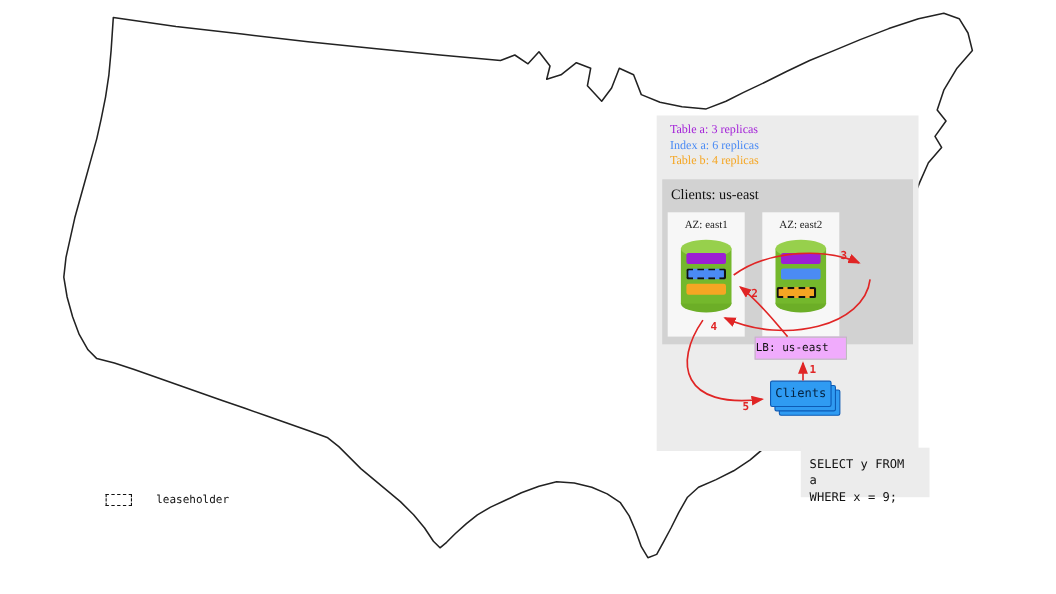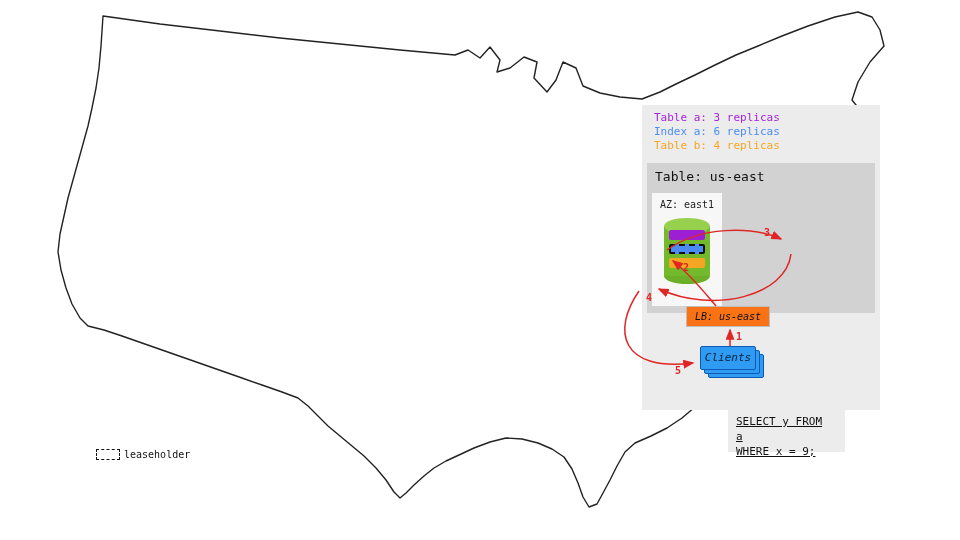--- a/index.html
+++ b/index.html
@@ -1,21 +1,21 @@
 <!DOCTYPE html>
 <html><head>
 <meta charset="utf-8">
 <style>
   html,body{margin:0;padding:0;background:#fff;}
   .canvas{position:relative;width:960px;height:540px;background:#ffffff;overflow:hidden;
           font-family:"DejaVu Sans Mono","Liberation Mono",monospace;}
   svg.layer{position:absolute;left:0;top:0;pointer-events:none;}
 
   
-  .panel{position:absolute;left:642px;top:105px;width:238px;height:305px;background:#ececec;z-index:2;}
+  .panel{position:absolute;left:597px;top:105px;width:238px;height:305px;background:#ececec;z-index:2;font-family:Liberation Serif, serif;}
   .legend{position:absolute;left:12px;top:6px;font-size:11px;line-height:14px;}
   .legend .l-a{color:#a424d8;}
   .legend .l-i{color:#4b8bf4;}
   .legend .l-b{color:#f5a623;}
 
   .region{position:absolute;left:5px;top:58px;width:228px;height:150px;background:#d2d2d2;}
   .region-title{position:absolute;left:8px;top:6px;font-size:13px;color:#111;}
   .az-row{position:absolute;left:5px;top:30px;display:flex;gap:16px;}
   .az{width:70px;height:113px;background:#f7f7f7;position:relative;}
   .az-label{display:block;text-align:center;padding-top:6px;font-size:10px;color:#222;}
@@ -24,33 +24,33 @@
   .cyl-top{position:absolute;top:0;left:0;width:46px;height:16px;border-radius:50%;background:#97d04c;z-index:2;}
   .cyl-body{position:absolute;top:8px;left:0;width:46px;height:50px;background:#74b82c;z-index:1;}
   .cyl-bottom{position:absolute;bottom:0;left:0;width:46px;height:16px;border-radius:50%;background:#6cae27;z-index:1;}
   .bar{position:absolute;left:5px;width:36px;height:10px;border-radius:2px;z-index:3;box-sizing:border-box;}
   .bar.table-a{top:12px;background:#9c1fd4;}
   .bar.index-a{top:26px;background:#4b8bf4;}
   .bar.table-b{top:40px;background:#f5a623;}
   .bar.lease{border:2px dashed #111;}
   .bar.offset{transform:translate(-4px,3px);}
 
-  .lb-box{position:absolute;left:686px;top:306px;width:82px;height:19px;background:#f97316;
-          border:1px solid #bdbdbd;font-size:10px;line-height:19px;text-align:center;color:#111;z-index:3;font-style:italic;}
+  .lb-box{position:absolute;left:686px;top:306px;width:82px;height:19px;background:#f0abfc;
+          border:1px solid #bdbdbd;font-size:10px;line-height:19px;color:#111;z-index:3;}
 
   .clients{position:absolute;left:700px;top:346px;width:72px;height:38px;z-index:3;}
-  .client-card{position:absolute;width:56px;height:24px;background:#2f9bf2;border:1.5px solid #0d5bb5;border-radius:2px;box-sizing:border-box;font-style:italic;}
+  .client-card{position:absolute;width:56px;height:24px;background:#2f9bf2;border:1.5px solid #0d5bb5;border-radius:2px;box-sizing:border-box;}
   .client-card.c3{left:8px;top:8px;}
   .client-card.c2{left:4px;top:4px;}
   .client-card.c1{left:0;top:0;font-size:11px;line-height:21px;text-align:center;color:#05223f;}
 
   .sql-box{position:absolute;left:728px;top:407px;width:117px;height:45px;background:#ececec;
-           font-size:11px;line-height:15px;color:#111;padding:7px 12px 0 8px;box-sizing:border-box;z-index:2;text-decoration:underline;}
+           font-size:11px;line-height:15px;color:#111;padding:7px 12px 0 8px;box-sizing:border-box;z-index:2;}
 
-  .lease-legend{position:absolute;left:96px;top:449px;z-index:2;display:flex;align-items:center;gap:4px;}
+  .lease-legend{position:absolute;left:96px;top:449px;z-index:2;display:flex;align-items:center;gap:22px;}
   .lease-swatch{width:24px;height:11px;border:1.5px dashed #111;background:#fff;box-sizing:border-box;}
   .lease-label{font-size:10px;color:#111;}
 
   .step{position:absolute;color:#e02525;font-size:10px;font-weight:bold;z-index:5;}
   .s1{left:736px;top:331px;} .s2{left:683px;top:262px;} .s3{left:764px;top:227px;}
   .s4{left:646px;top:292px;} .s5{left:675px;top:365px;}
 </style>
 </head>
 <body>
 
@@ -69,35 +69,46 @@
   </svg>
 
   <div class="panel">
     <div class="legend">
       <div class="l-a">Table a: 3 replicas</div>
       <div class="l-i">Index a: 6 replicas</div>
       <div class="l-b">Table b: 4 replicas</div>
     </div>
 
     <div class="region">
-      <div class="region-title">Table: us-east</div>
+      <div class="region-title">Clients: us-east</div>
       <div class="az-row">
 
         <div class="az">
           <span class="az-label">AZ: east1</span>
           <div class="cyl">
             <div class="cyl-bottom"></div>
             <div class="cyl-body"></div>
             <div class="cyl-top"></div>
             <div class="bar table-a"></div>
             <div class="bar index-a lease"></div>
             <div class="bar table-b"></div>
           </div>
         </div>
 
+        <div class="az">
+          <span class="az-label">AZ: east2</span>
+          <div class="cyl">
+            <div class="cyl-bottom"></div>
+            <div class="cyl-body"></div>
+            <div class="cyl-top"></div>
+            <div class="bar table-a"></div>
+            <div class="bar index-a"></div>
+            <div class="bar table-b lease offset"></div>
+          </div>
+        </div>
 
 
       </div>
     </div>
   </div>
 
   <div class="lb-box">LB: us-east</div>
 
   <div class="clients">
     <div class="client-card c3"></div>

